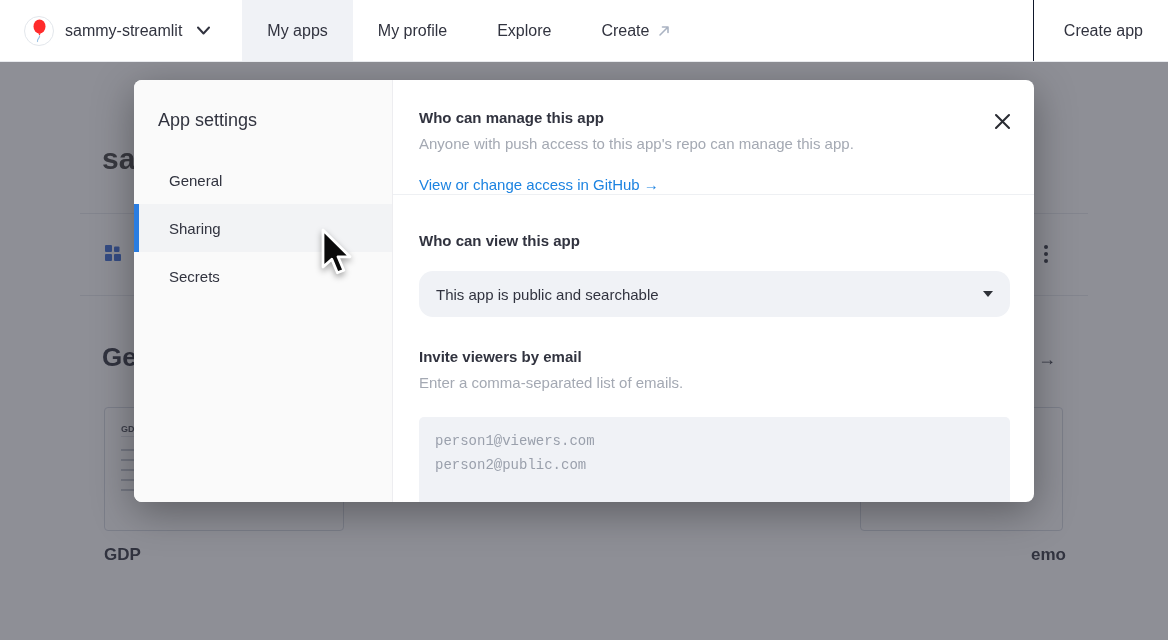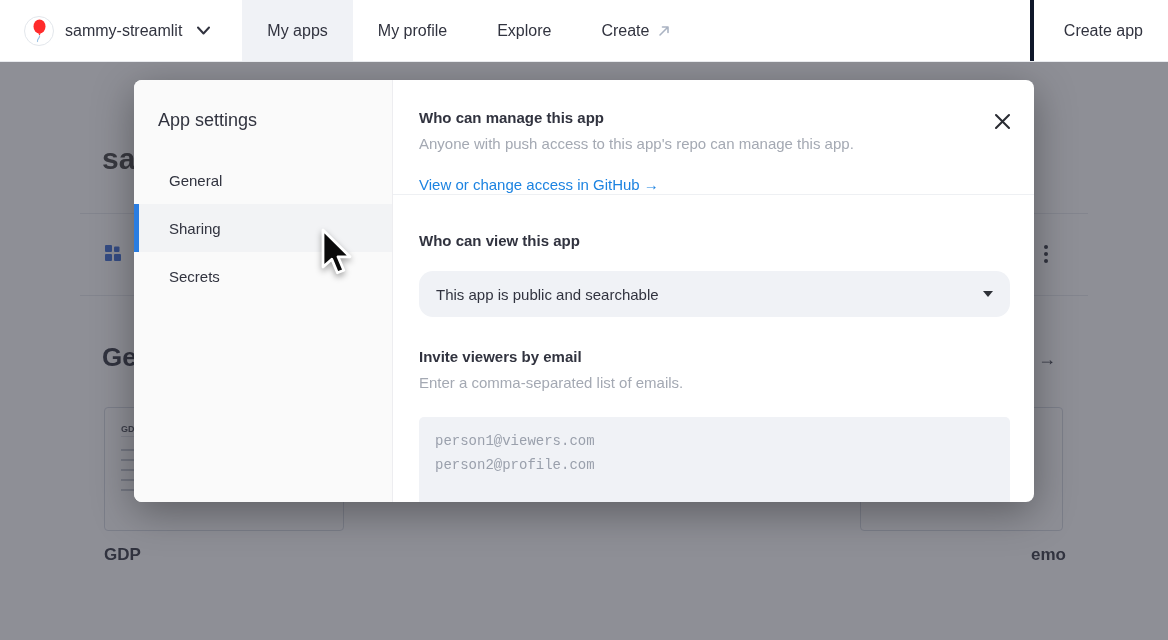--- a/index.html
+++ b/index.html
@@ -26,21 +26,21 @@
   .chev { margin-left:15px; display:flex; align-items:center; }
   .nav-tabs { display:flex; align-items:stretch; margin-left:32px; }
   .nav-tab {
     display:flex; align-items:center; padding:0 25px;
     font-size:16px; color:#31333f; cursor:pointer; white-space:nowrap;
   }
   .nav-tab.active { background:#f0f2f6; }
   .ext-arrow { margin-left:8px; display:flex; align-items:center; }
   .nav-right {
     margin-left:auto; display:flex; align-items:center;
-    border-left:4px solid #0f172a; padding:0 25px 0 30px;
+    border-left:1px solid #0f172a; padding:0 25px 0 30px;
     font-size:16px; color:#31333f; cursor:pointer;
   }
 
   
   .bg-el { position:absolute; z-index:1; }
   .bg-heading { left:102px; top:142px; font-size:30px; font-weight:700; color:#404040; }
   .bg-hr { left:80px; width:1008px; height:1px; background:#e7e9ee; }
   .bg-hr1 { top:213px; } .bg-hr2 { top:295px; }
   .bg-grid { left:105px; top:245px; }
   .bg-kebab { left:1042px; top:243px; display:flex; flex-direction:column; gap:3px; padding:2px; }
@@ -244,21 +244,21 @@
       <div class="sec-heading">Who can view this app</div>
       <div class="dropdown">
         <span>This app is public and searchable</span>
         <span class="caret"></span>
       </div>
 
       <div class="sec-heading invite-heading">Invite viewers by email</div>
       <div class="sec-desc">Enter a comma-separated list of emails.</div>
       <div class="textarea" role="textbox">
         <span>person1@viewers.com</span>
-        <span>person2@profile.com</span>
+        <span>person2@public.com</span>
         <svg class="resize-grip" width="10" height="10" viewBox="0 0 10 10">
             <path d="M9 1 L1 9 M9 5.5 L5.5 9" stroke="#9aa0ab" stroke-width="1.2"></path>
           </svg>
       </div>
     </div>
 
     <div class="modal-footer">
       <button class="save-btn">Save</button>
     </div>
   </div>

